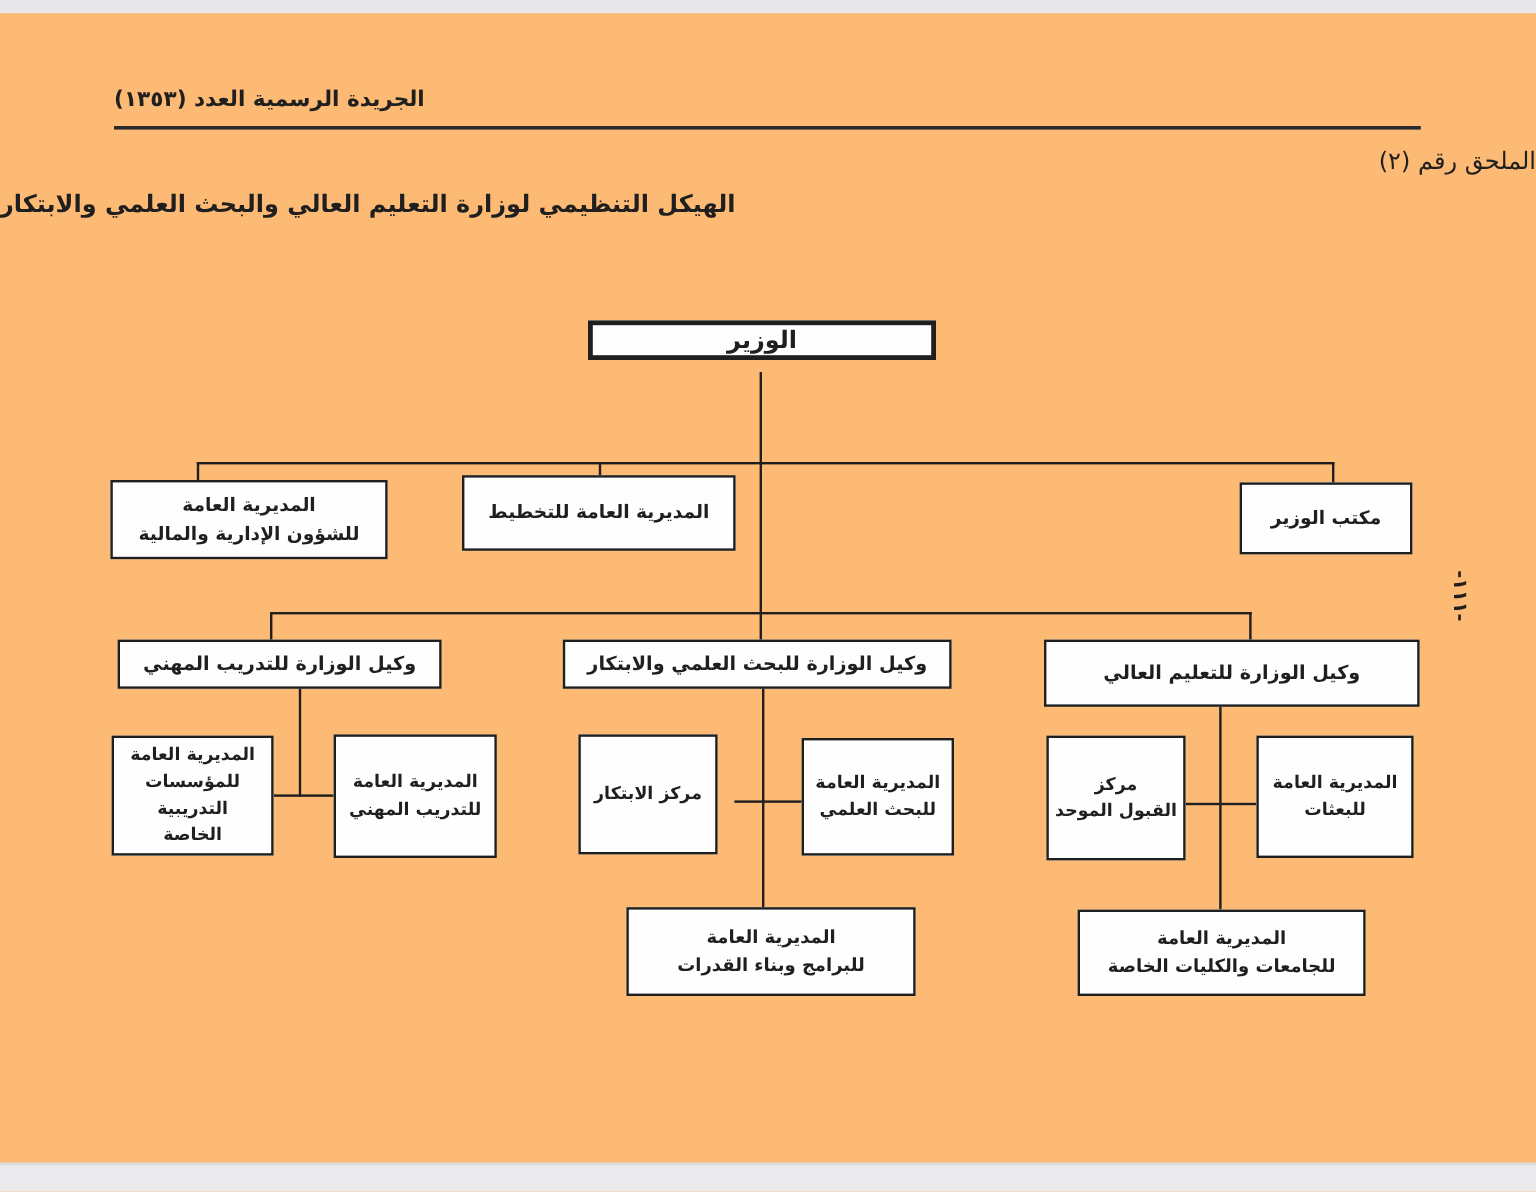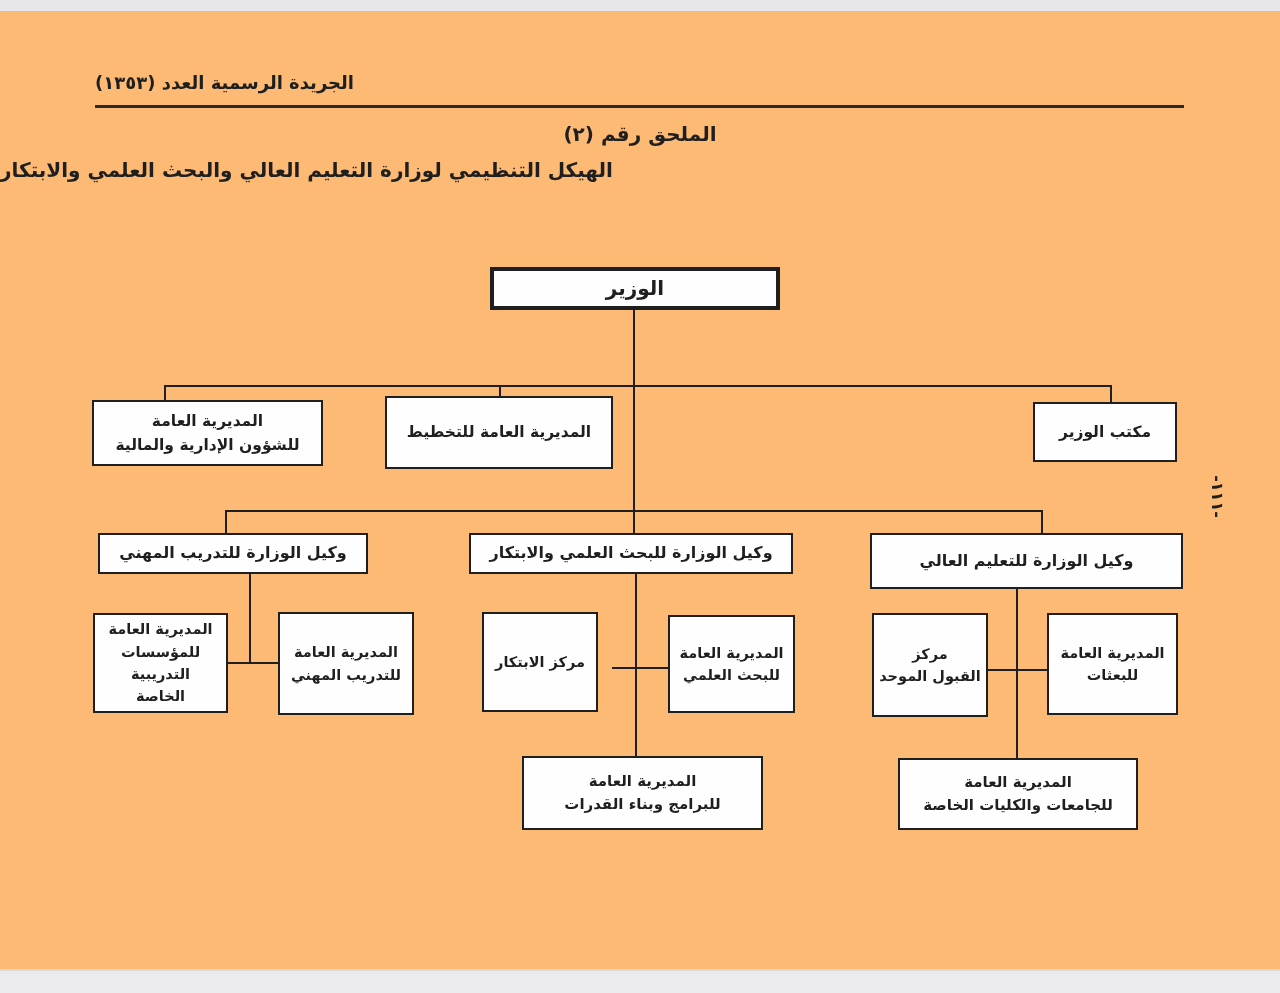--- a/index.html
+++ b/index.html
@@ -27,21 +27,21 @@
     position:absolute;left:95px;top:72px;width:320px;
     font-size:18px;font-weight:bold;text-align:left;
     direction:rtl;
   }
   .header-rule{
     position:absolute;left:95px;top:105px;width:1089px;height:3px;
     background:#2a2a2a;
   }
   .annex-label{
     position:absolute;left:0;top:122px;width:1280px;
-    text-align:center;font-size:20px;font-weight:bold;
+    font-size:20px;font-weight:normal;
   }
   .diagram-title{
     position:absolute;left:0;top:158px;width:1280px;
     text-align:left;font-size:20px;font-weight:bold;
   }
   .page-number{
     position:absolute;left:1188px;top:458px;width:58px;height:76px;
     display:flex;align-items:center;justify-content:center;
   }
   .page-number span{
@@ -59,25 +59,25 @@
   .obox .lbl{
     white-space:pre-line;
     text-align:center;
     font-weight:bold;
     line-height:1.55;
   }
   
   .ln{position:absolute;background:#1f1f1f;}
 
   
-  .b-minister{left:490px;top:267px;width:290px;height:43px;border-width:4px;}
+  .b-minister{left:490px;top:267px;width:290px;height:33px;border-width:4px;}
   .b-minister .lbl{font-size:20px;}
 
   .b-admin   {left:92px;  top:400px; width:231px; height:66px;}
-  .b-plan    {left:385px; top:396px; width:228px; height:73px;}
+  .b-plan    {left:385px; top:396px; width:228px; height:63px;}
   .b-office  {left:1033px;top:402px; width:144px; height:60px;}
   .b-admin .lbl,.b-plan .lbl,.b-office .lbl{font-size:15.5px;}
 
   .b-u-voc   {left:98px;  top:533px; width:270px; height:41px;}
   .b-u-res   {left:469px; top:533px; width:324px; height:41px;}
   .b-u-high  {left:870px; top:533px; width:313px; height:56px;}
   .b-u-voc .lbl,.b-u-res .lbl,.b-u-high .lbl{font-size:16px;}
 
   .b-privtr  {left:93px;  top:613px; width:135px; height:100px;}
   .b-voctr   {left:278px; top:612px; width:136px; height:103px;}

